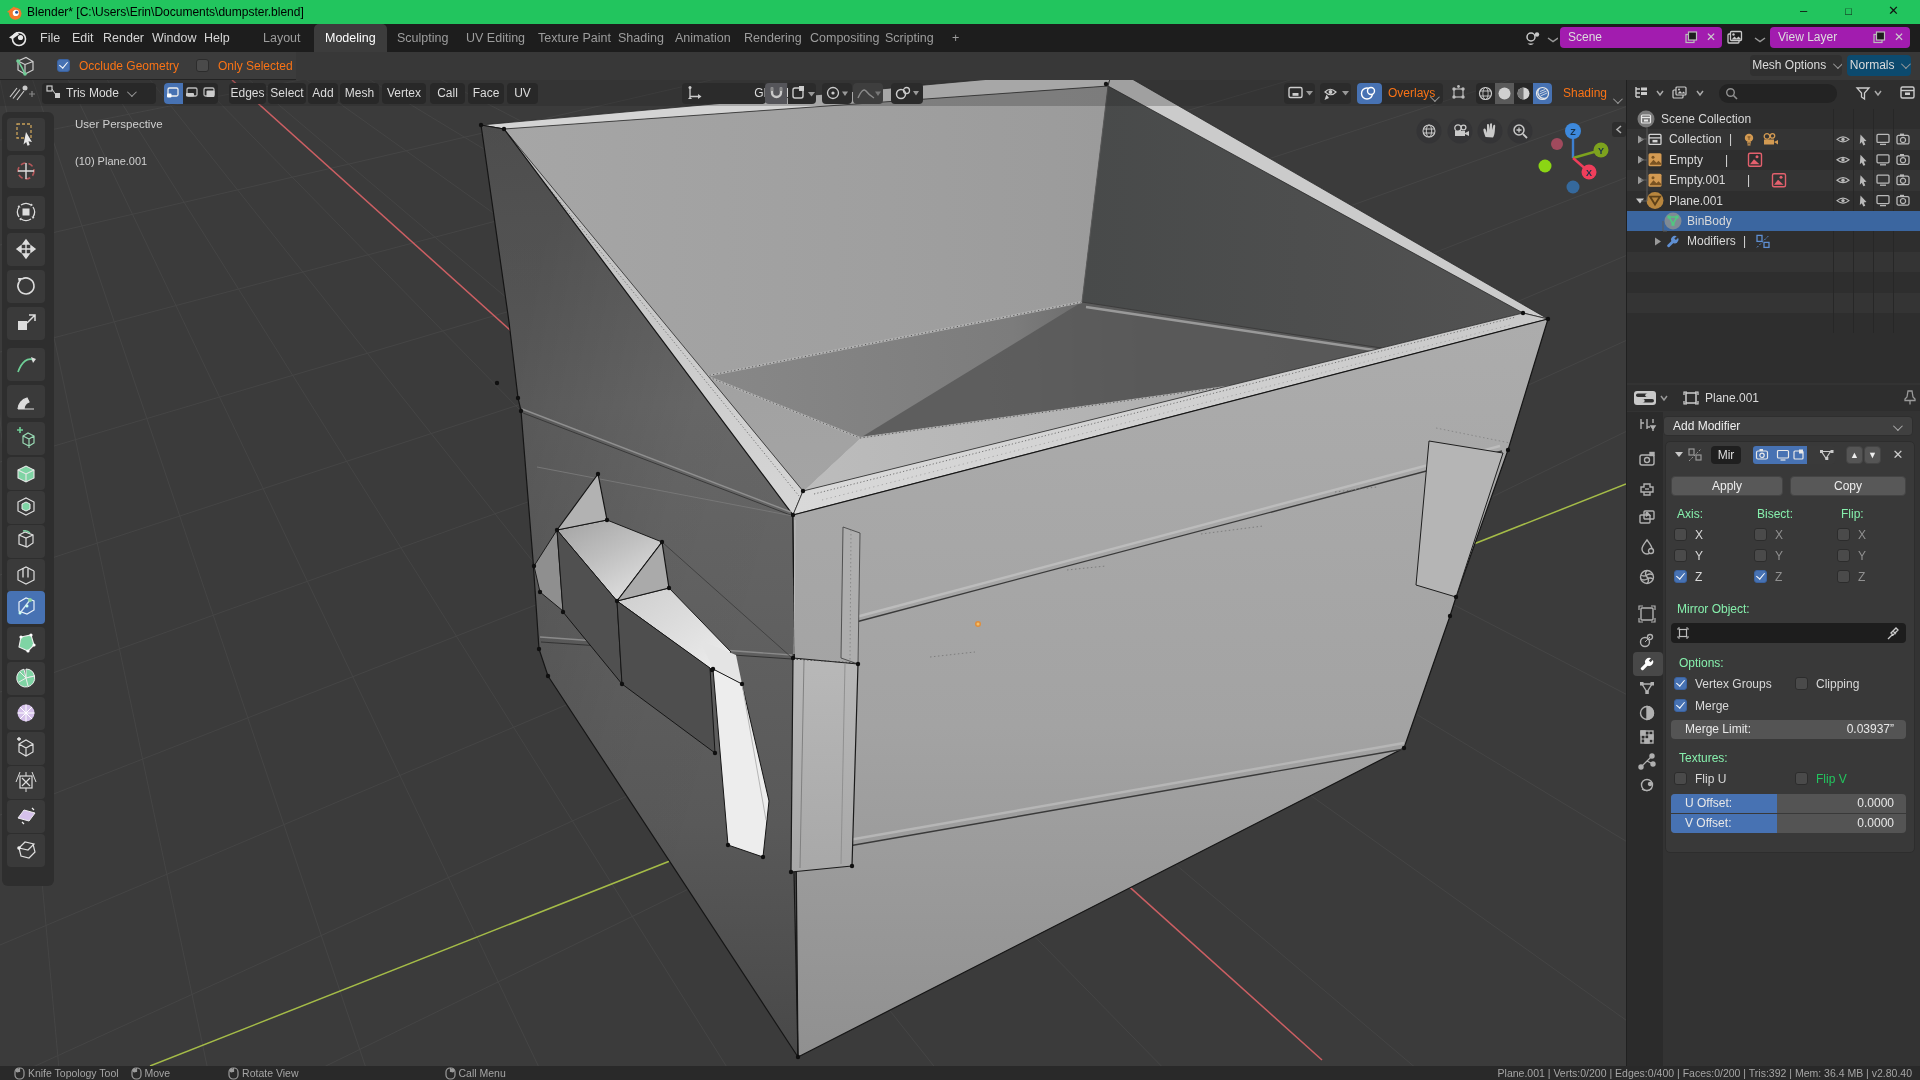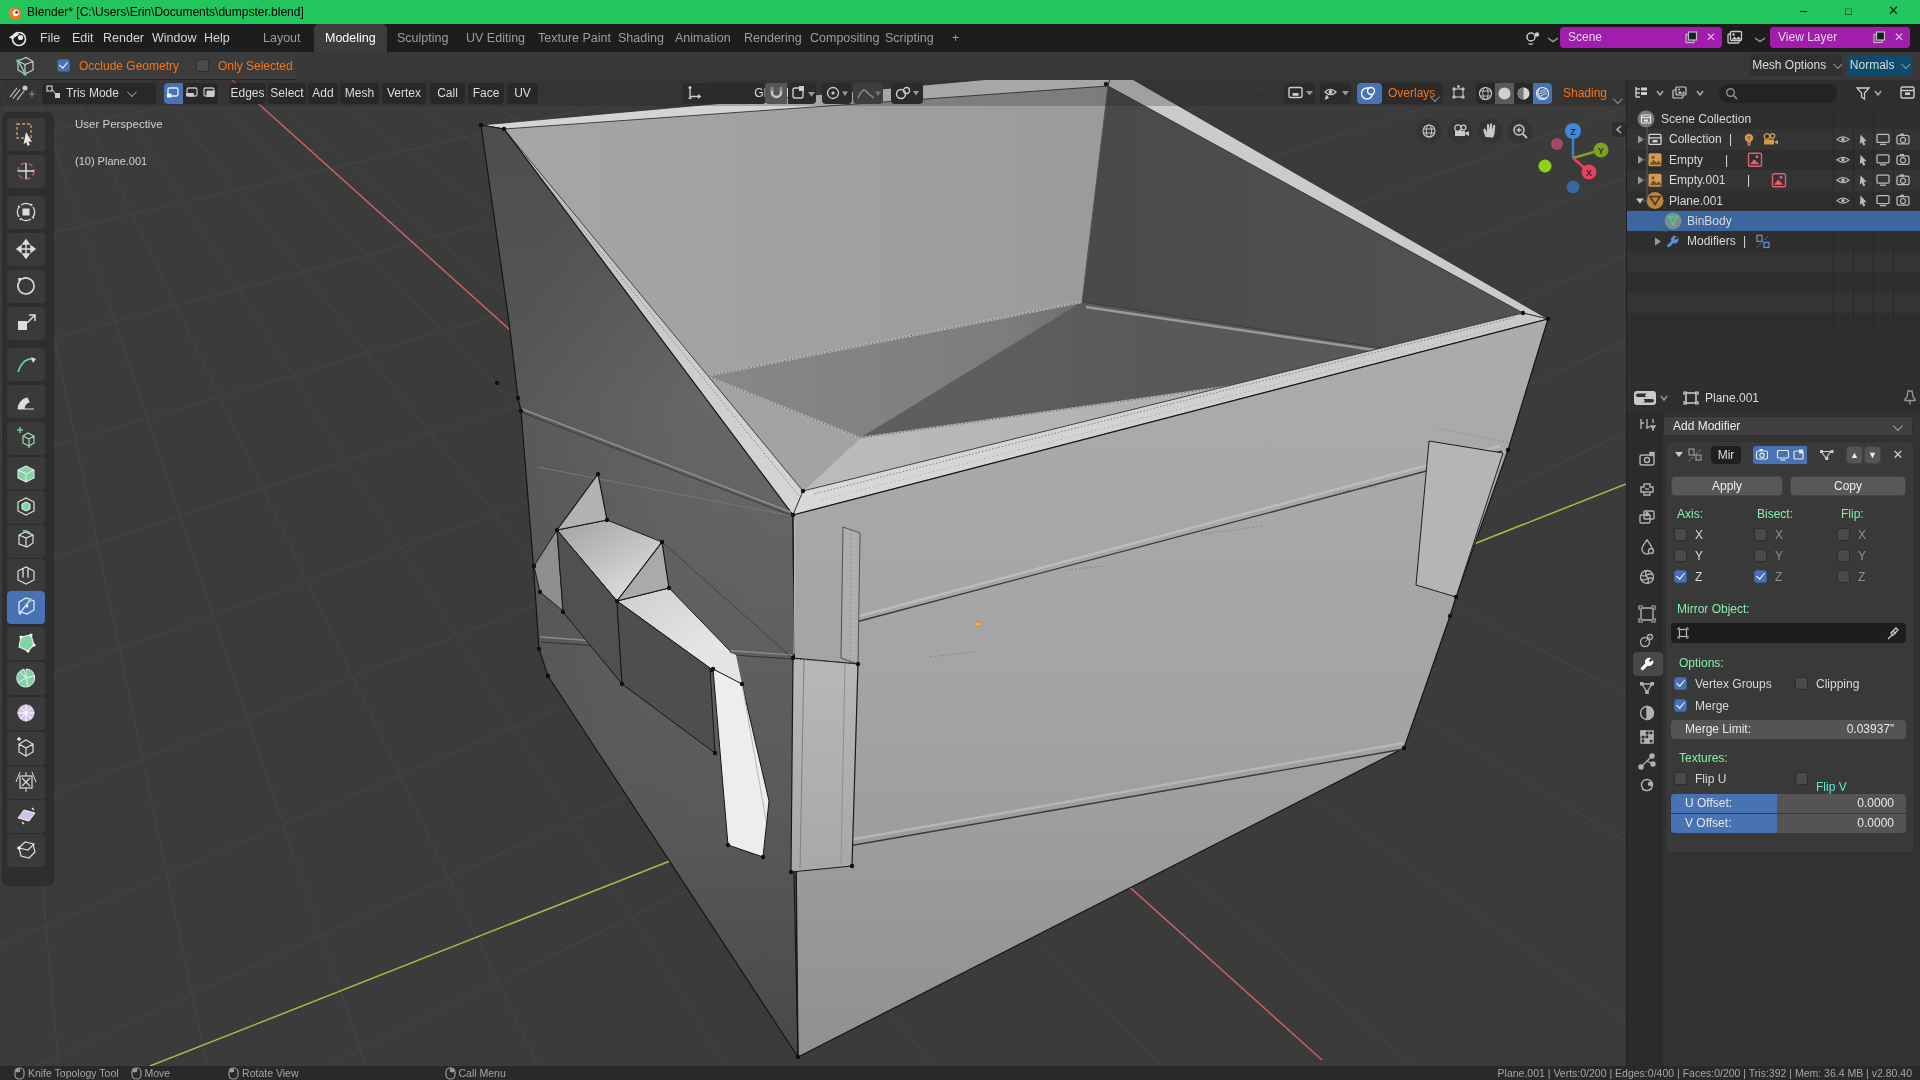--- a/index.html
+++ b/index.html
@@ -927,21 +927,21 @@
       <div class="ptxt" style="left:68px;top:292px;color:#d9d9d9">Vertex Groups</div>
       <div class="cb" style="left:168px;top:292px"></div>
       <div class="ptxt" style="left:189px;top:292px;color:#d9d9d9">Clipping</div>
       <div class="cb chk" style="left:47px;top:314px"></div>
       <div class="ptxt" style="left:68px;top:314px;color:#d9d9d9">Merge</div>
       <div class="pfield" style="left:44px;top:335px;width:235px;height:19px;line-height:19px"><span style="margin-left:14px">Merge Limit:</span><span style="position:absolute;right:12px">0.03937”</span></div>
       <div class="ptxt" style="left:52px;top:366px">Textures:</div>
       <div class="cb" style="left:47px;top:387px"></div>
       <div class="ptxt" style="left:68px;top:387px;color:#d9d9d9">Flip U</div>
       <div class="cb" style="left:168px;top:387px"></div>
-      <div class="ptxt" style="left:189px;top:395px;color:#5eead4">Flip V</div>
+      <div class="ptxt" style="left:189px;top:387px;color:#22c55e">Flip V</div>
       <div class="pfield" style="left:44px;top:409px;width:235px;height:19px;line-height:19px;border-radius:4px 4px 0 0;overflow:hidden"><div class="abs" style="left:0;top:0;width:106px;height:19px;background:#4772b3"></div><span style="margin-left:14px;position:relative">U Offset:</span><span style="position:absolute;right:12px">0.0000</span></div>
       <div class="pfield" style="left:44px;top:429px;width:235px;height:19px;line-height:19px;border-radius:0 0 4px 4px;overflow:hidden"><div class="abs" style="left:0;top:0;width:106px;height:19px;background:#4772b3"></div><span style="margin-left:14px;position:relative">V Offset:</span><span style="position:absolute;right:12px">0.0000</span></div>
     </div>
   </div>
 <div id="statusbar" class="abs"><span style="margin-left:14px"><svg style="vertical-align:-3px" width="11" height="13" viewBox="0 0 11 13">
         <rect x="1" y="1" width="9" height="11" rx="4" fill="none" stroke="#9a9a9a" stroke-width="1.2"></rect>
         <path d="M5.5 1 v4" stroke="#9a9a9a" stroke-width="1.2"></path>
         <rect x="1.5" y="1.5" width="4" height="4" rx="2" fill="#9a9a9a"></rect>
       </svg> Knife Topology Tool</span><span style="margin-left:12px"><svg style="vertical-align:-3px" width="11" height="13" viewBox="0 0 11 13">
         <rect x="1" y="1" width="9" height="11" rx="4" fill="none" stroke="#9a9a9a" stroke-width="1.2"></rect>

